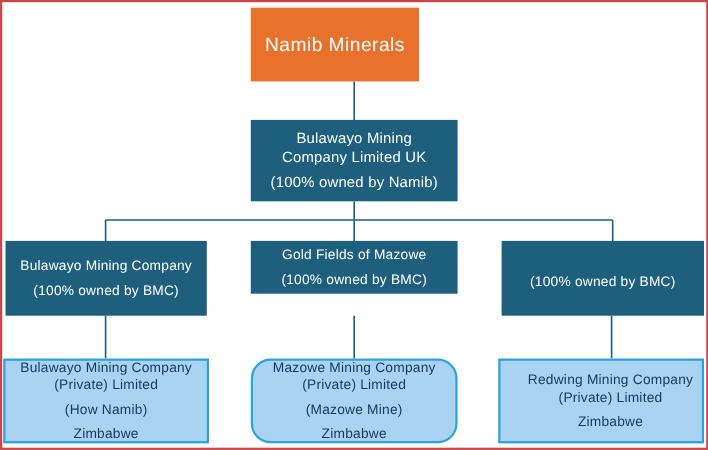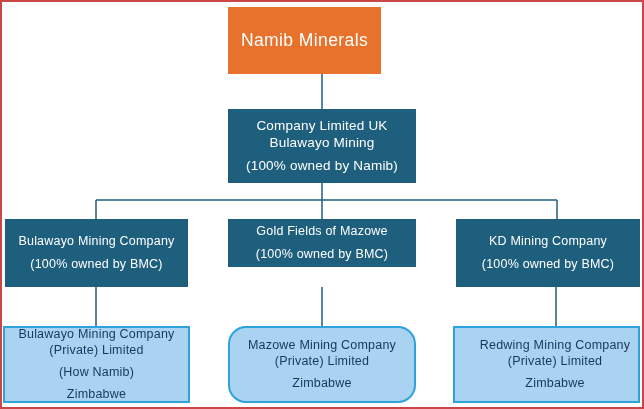--- a/index.html
+++ b/index.html
@@ -69,52 +69,52 @@
       <line x1="554" y1="285" x2="554" y2="324"></line>
     </g>
   </svg>
 
   <div class="node root pos-root">
     <div class="name">Namib Minerals</div>
   </div>
 
   <div class="node dark l2 pos-l2">
     <div class="name">
+      <div>Bulawayo Mining</div>
       <div>Company Limited UK</div>
-      <div>Bulawayo Mining</div>
     </div>
     <div class="own">(100% owned by Namib)</div>
   </div>
 
   <div class="node dark l3 pos-l3a">
     <div class="name">Bulawayo Mining Company</div>
     <div class="own">(100% owned by BMC)</div>
   </div>
   <div class="node dark l3 pos-l3b">
     <div class="name">Gold Fields of Mazowe</div>
     <div class="own">(100% owned by BMC)</div>
   </div>
   <div class="node dark l3 pos-l3c">
-    <div class="name">KD Mining Company</div>
     <div class="own">(100% owned by BMC)</div>
   </div>
 
   <div class="node light pos-l4a">
     <div class="name">
       <div>Bulawayo Mining Company</div>
       <div>(Private) Limited</div>
     </div>
     <div class="mine">(How Namib)</div>
     <div class="country">Zimbabwe</div>
   </div>
   <div class="node light pos-l4b">
     <div class="name">
       <div>Mazowe Mining Company</div>
       <div>(Private) Limited</div>
     </div>
+    <div class="mine">(Mazowe Mine)</div>
     <div class="country">Zimbabwe</div>
   </div>
   <div class="node light pos-l4c">
     <div class="name">
       <div>Redwing Mining Company</div>
       <div>(Private) Limited</div>
     </div>
     <div class="country">Zimbabwe</div>
   </div>
 

